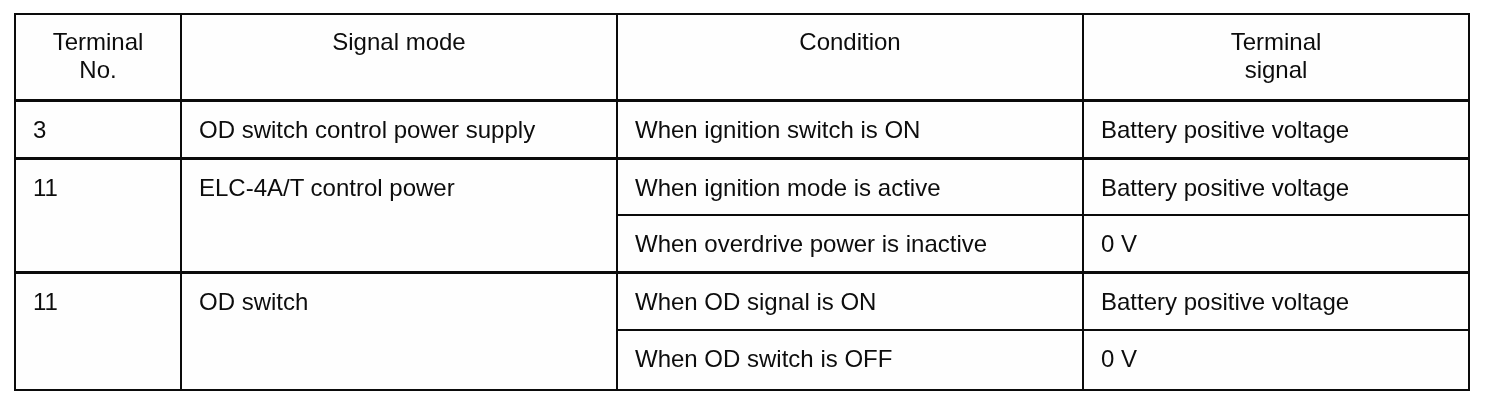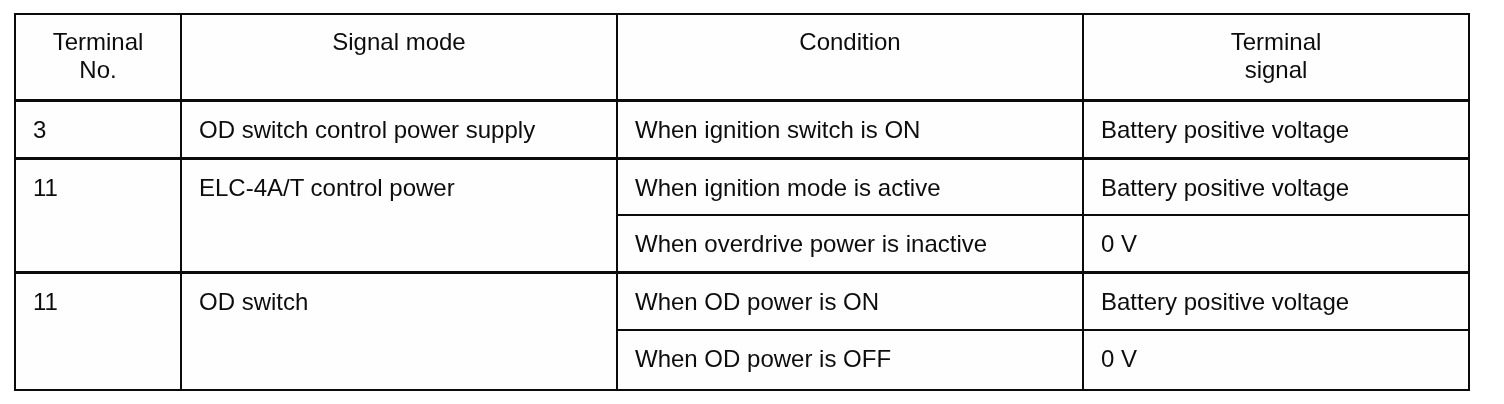--- a/index.html
+++ b/index.html
@@ -108,22 +108,22 @@
       <td>Battery positive voltage</td>
     </tr>
     <tr class="r-body2">
       <td>When overdrive power is inactive</td>
       <td>0 V</td>
     </tr>
 
     <tr class="r-body group-start">
       <td rowspan="2">11</td>
       <td rowspan="2">OD switch</td>
-      <td>When OD power is ON</td>
+      <td>When OD signal is ON</td>
       <td>Battery positive voltage</td>
     </tr>
     <tr class="r-last">
-      <td>When OD power is OFF</td>
+      <td>When OD switch is OFF</td>
       <td>0 V</td>
     </tr>
   </tbody>
     </table>
 </div>
 
 </body></html>

